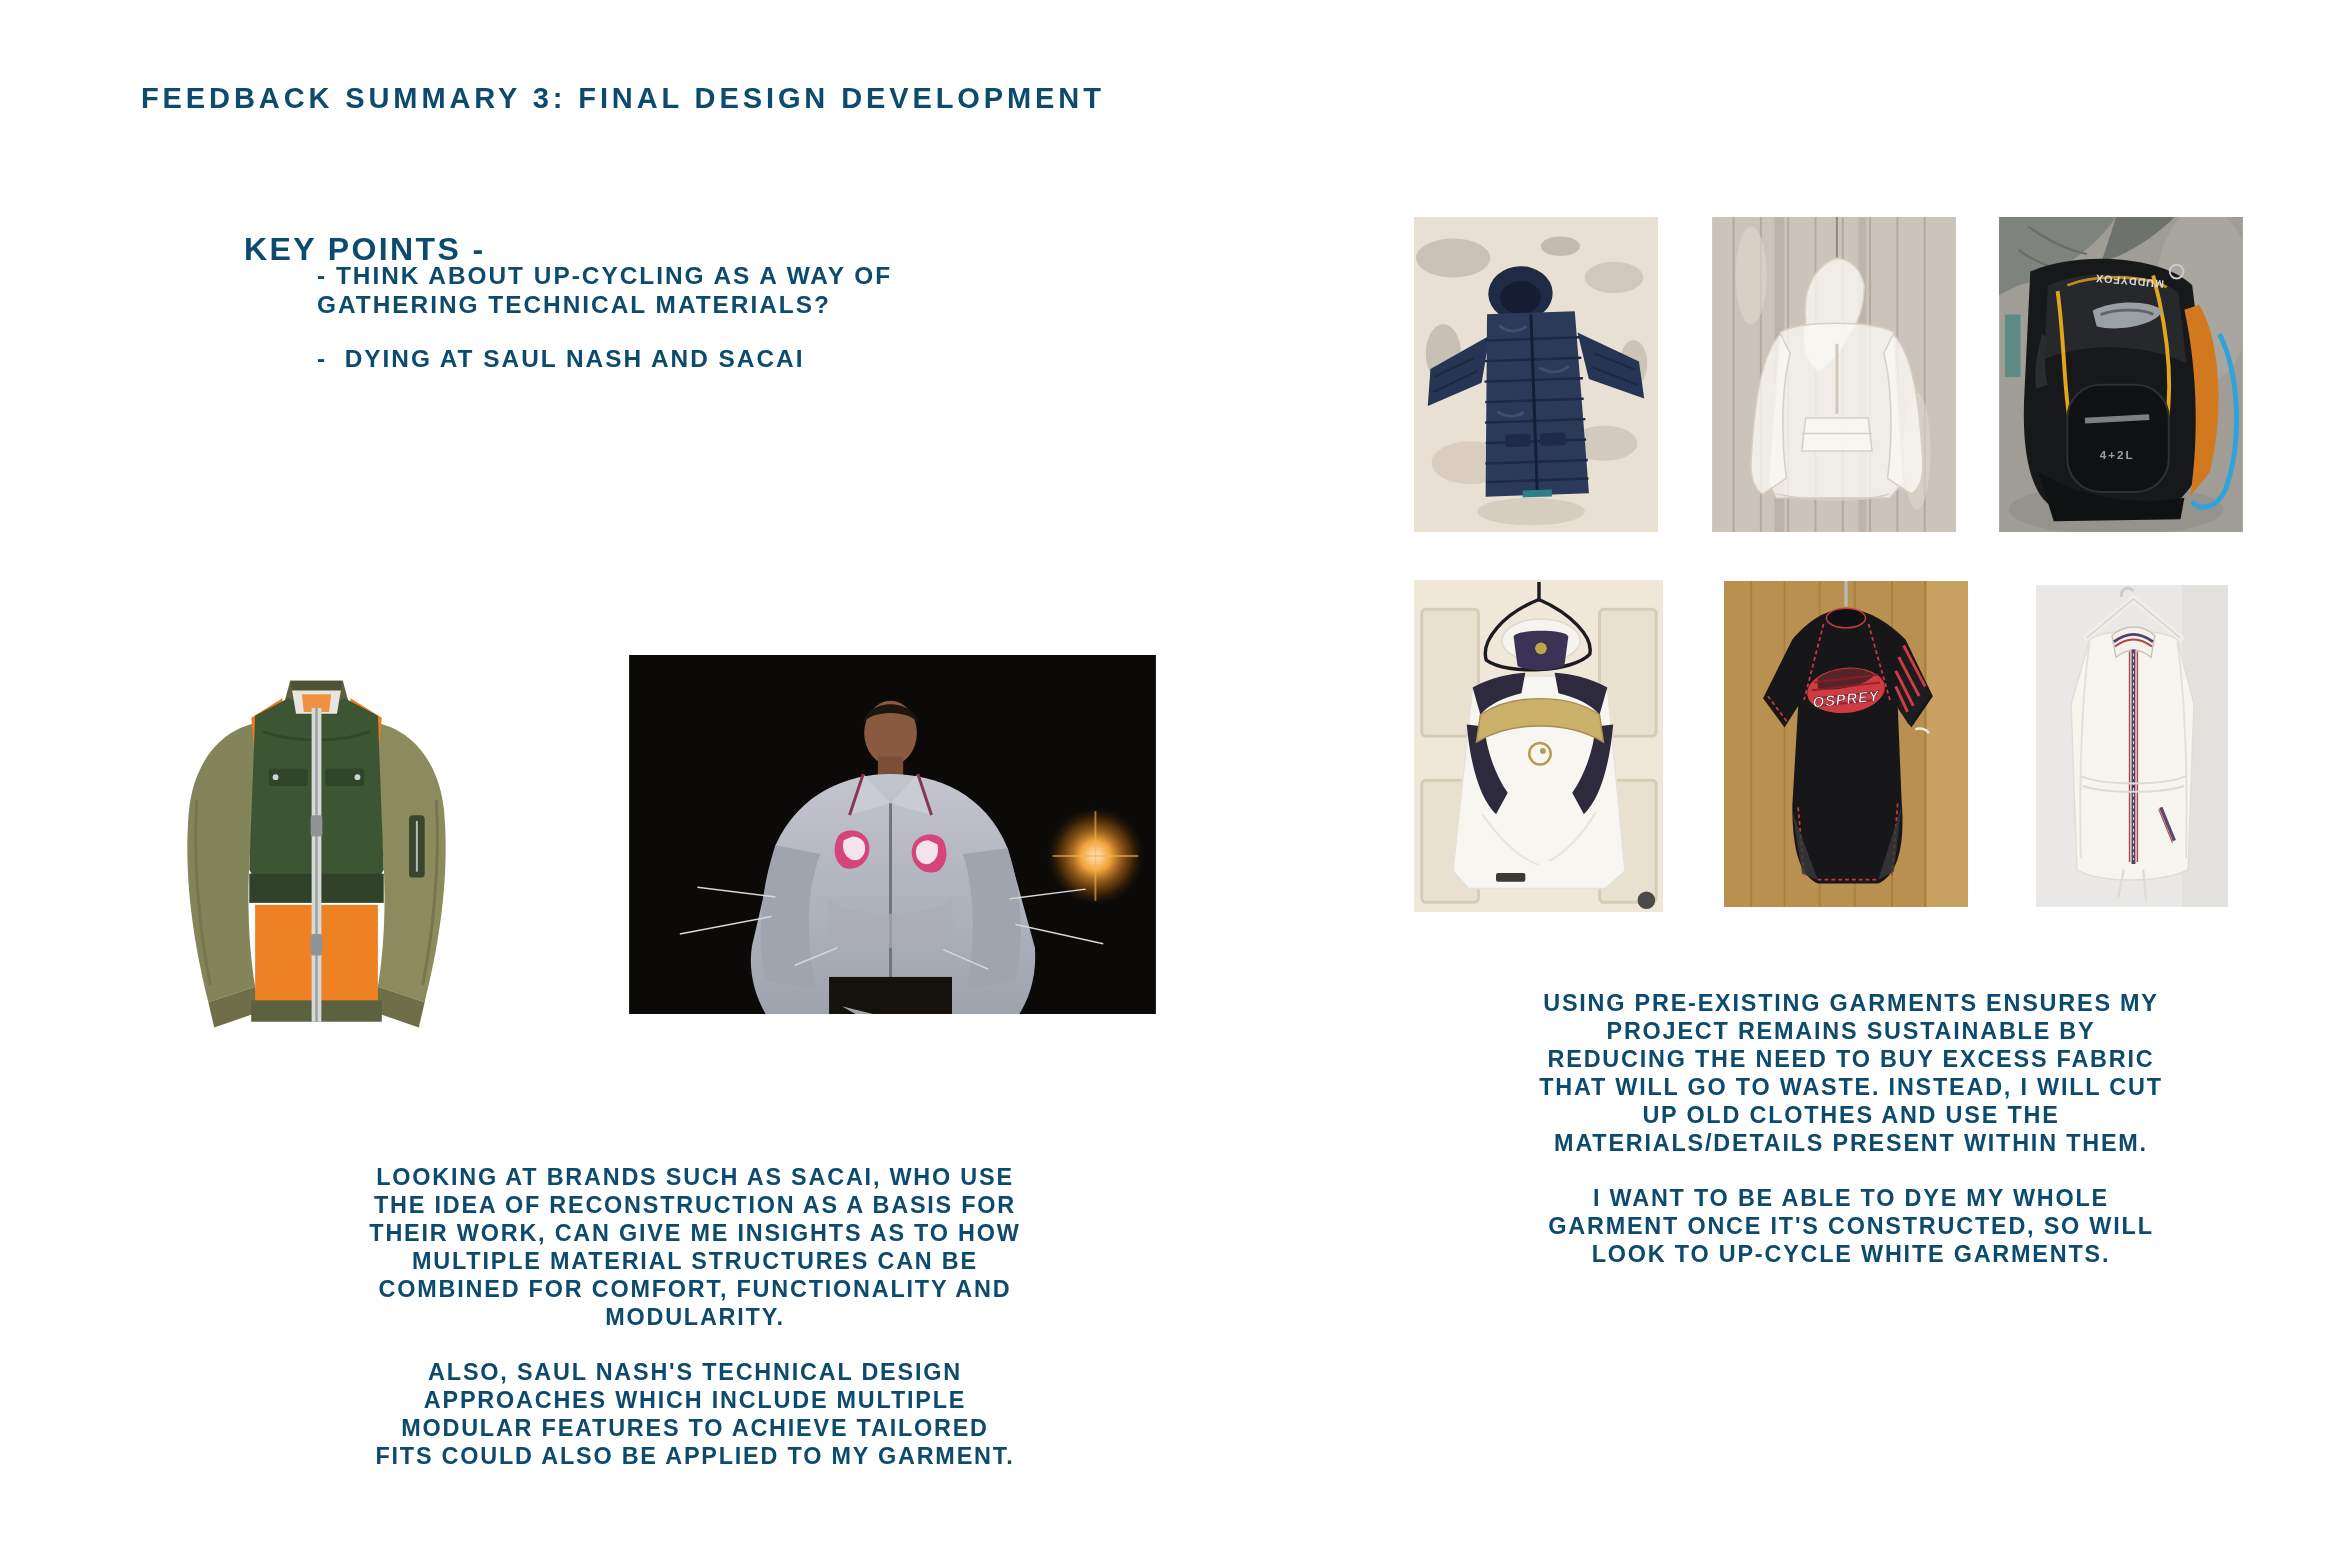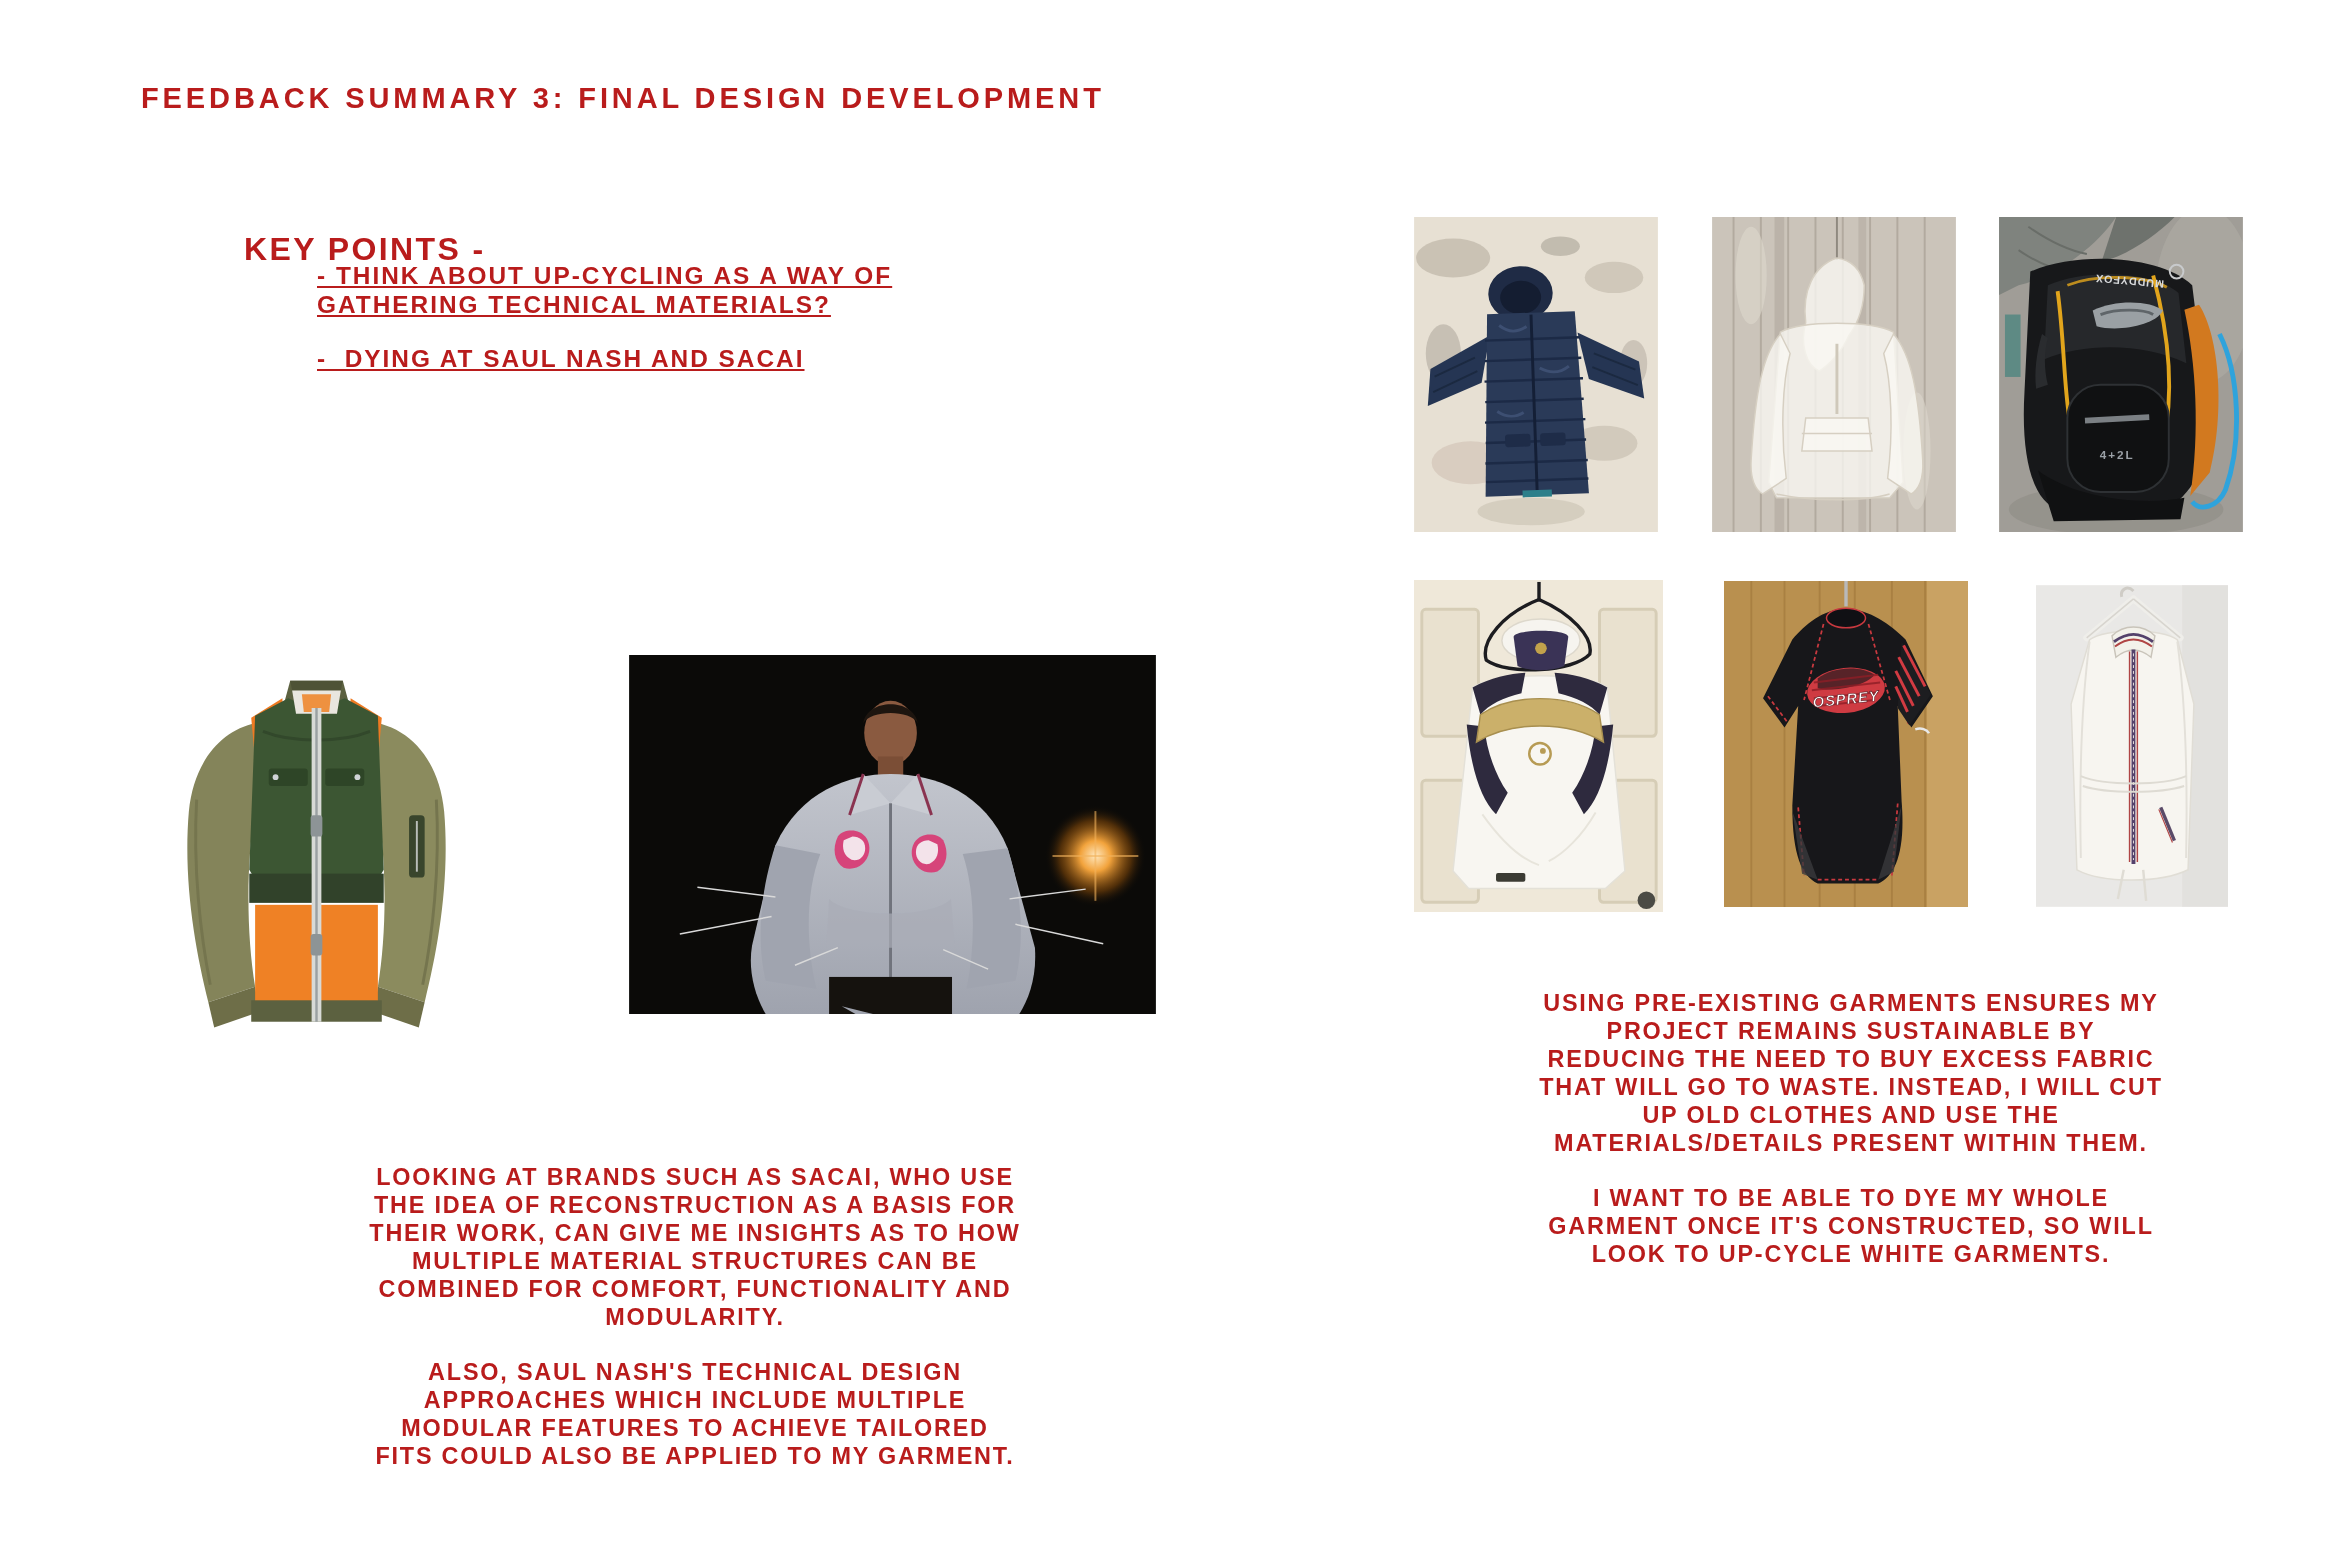--- a/index.html
+++ b/index.html
@@ -1,24 +1,24 @@
 <!DOCTYPE html>
 <html><head>
 <meta charset="utf-8">
 <style>
   html,body{margin:0;padding:0;background:#ffffff;}
   .page{position:relative;width:2341px;height:1560px;background:#ffffff;overflow:hidden;
-        font-family:"Liberation Sans","DejaVu Sans",sans-serif;color:#b91c1c;}
+        font-family:"Liberation Sans","DejaVu Sans",sans-serif;color:#0c4a6e;}
   .title{position:absolute;left:141px;top:82px;font-size:29px;font-weight:700;
          letter-spacing:3.9px;white-space:pre-wrap;margin:0;}
   .key-heading{position:absolute;left:244px;top:231px;font-size:32px;font-weight:700;
          letter-spacing:2.4px;white-space:pre-wrap;}
   .bullets{position:absolute;left:317px;top:261px;width:702px;}
   .bullet{margin:0 0 25px 0;font-size:24.4px;line-height:29px;font-weight:700;
-          letter-spacing:2px;white-space:pre-wrap;text-decoration:underline;}
+          letter-spacing:2px;white-space:pre-wrap;}
   .paras p{margin:0 0 27px 0;font-size:23.4px;line-height:28px;font-weight:700;
           letter-spacing:1.8px;white-space:pre-wrap;text-align:center;}
   .left-paras{position:absolute;left:305px;top:1163px;width:780px;}
   .right-paras{position:absolute;left:1461px;top:989px;width:780px;}
   figure{margin:0;padding:0;position:absolute;}
   figure svg{display:block;width:100%;height:100%;}
   .fig-sacai{left:146px;top:624px;width:341px;height:434px;}
   .fig-nash{left:629px;top:655px;width:527px;height:359px;}
   .fig-puffer{left:1414px;top:217px;width:244px;height:315px;}
   .fig-sheer{left:1712px;top:217px;width:244px;height:315px;}

